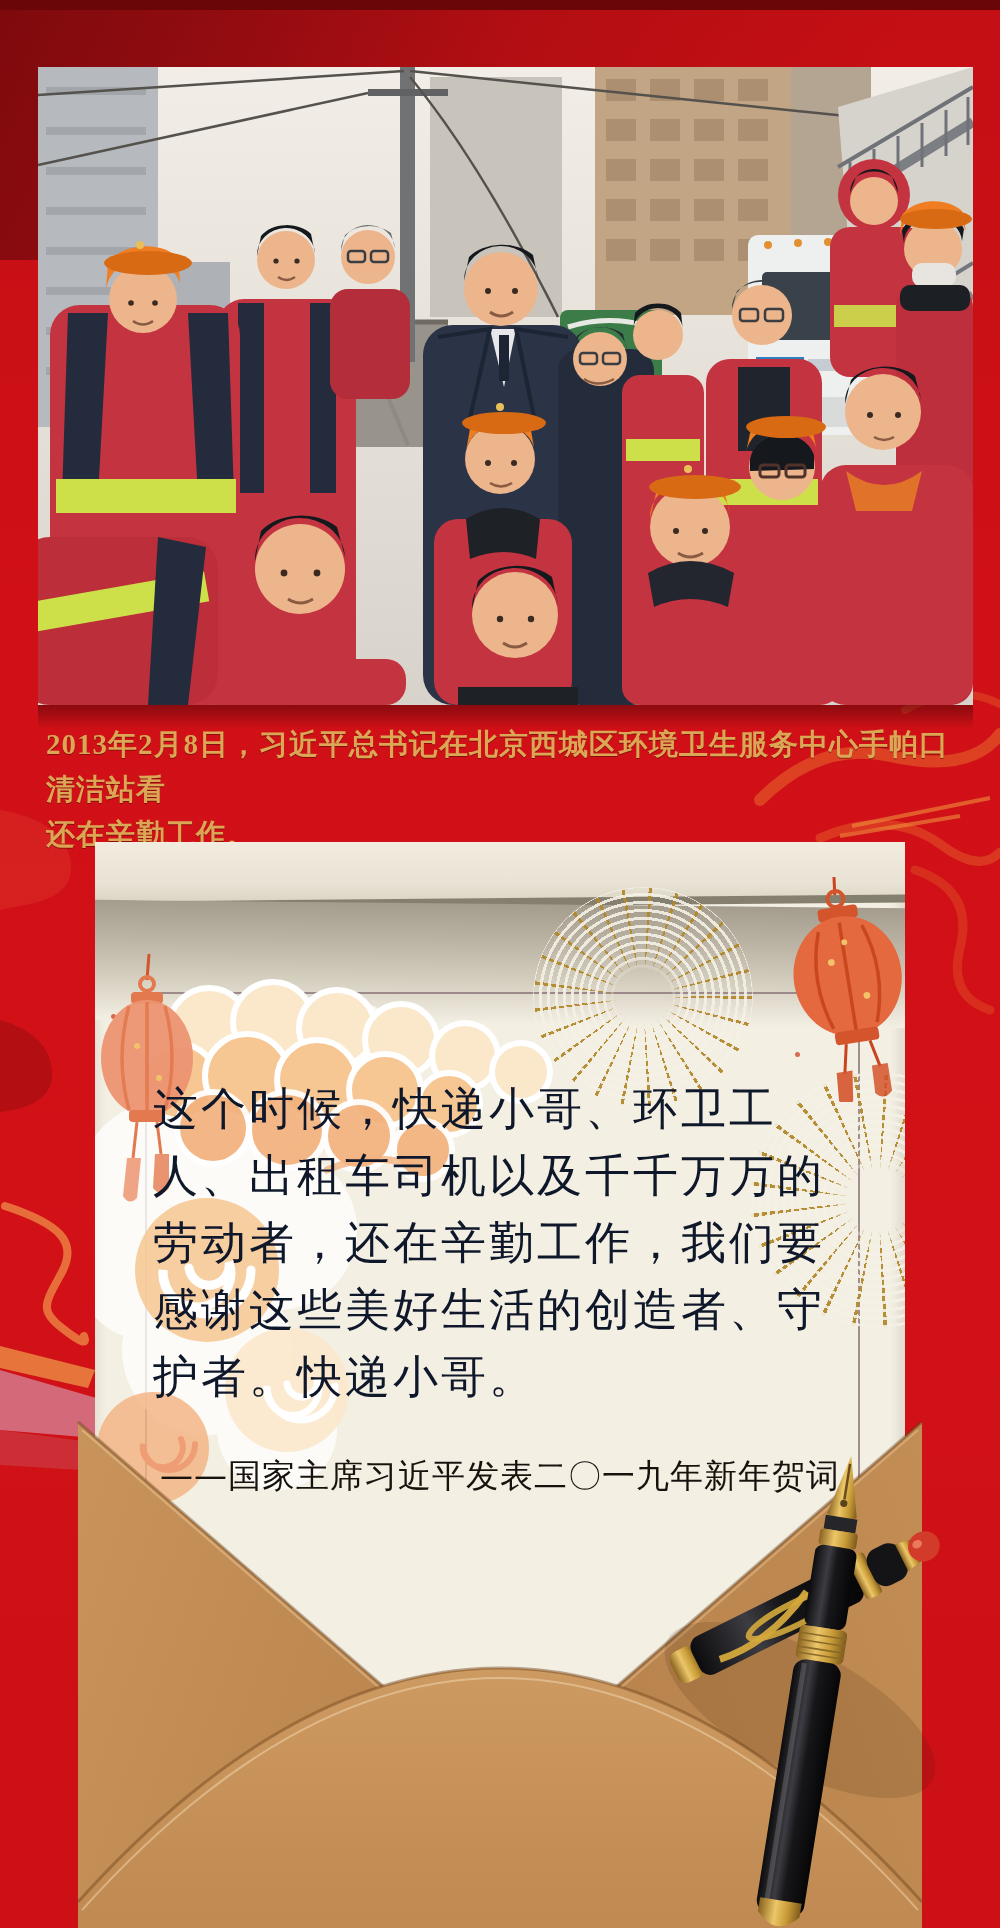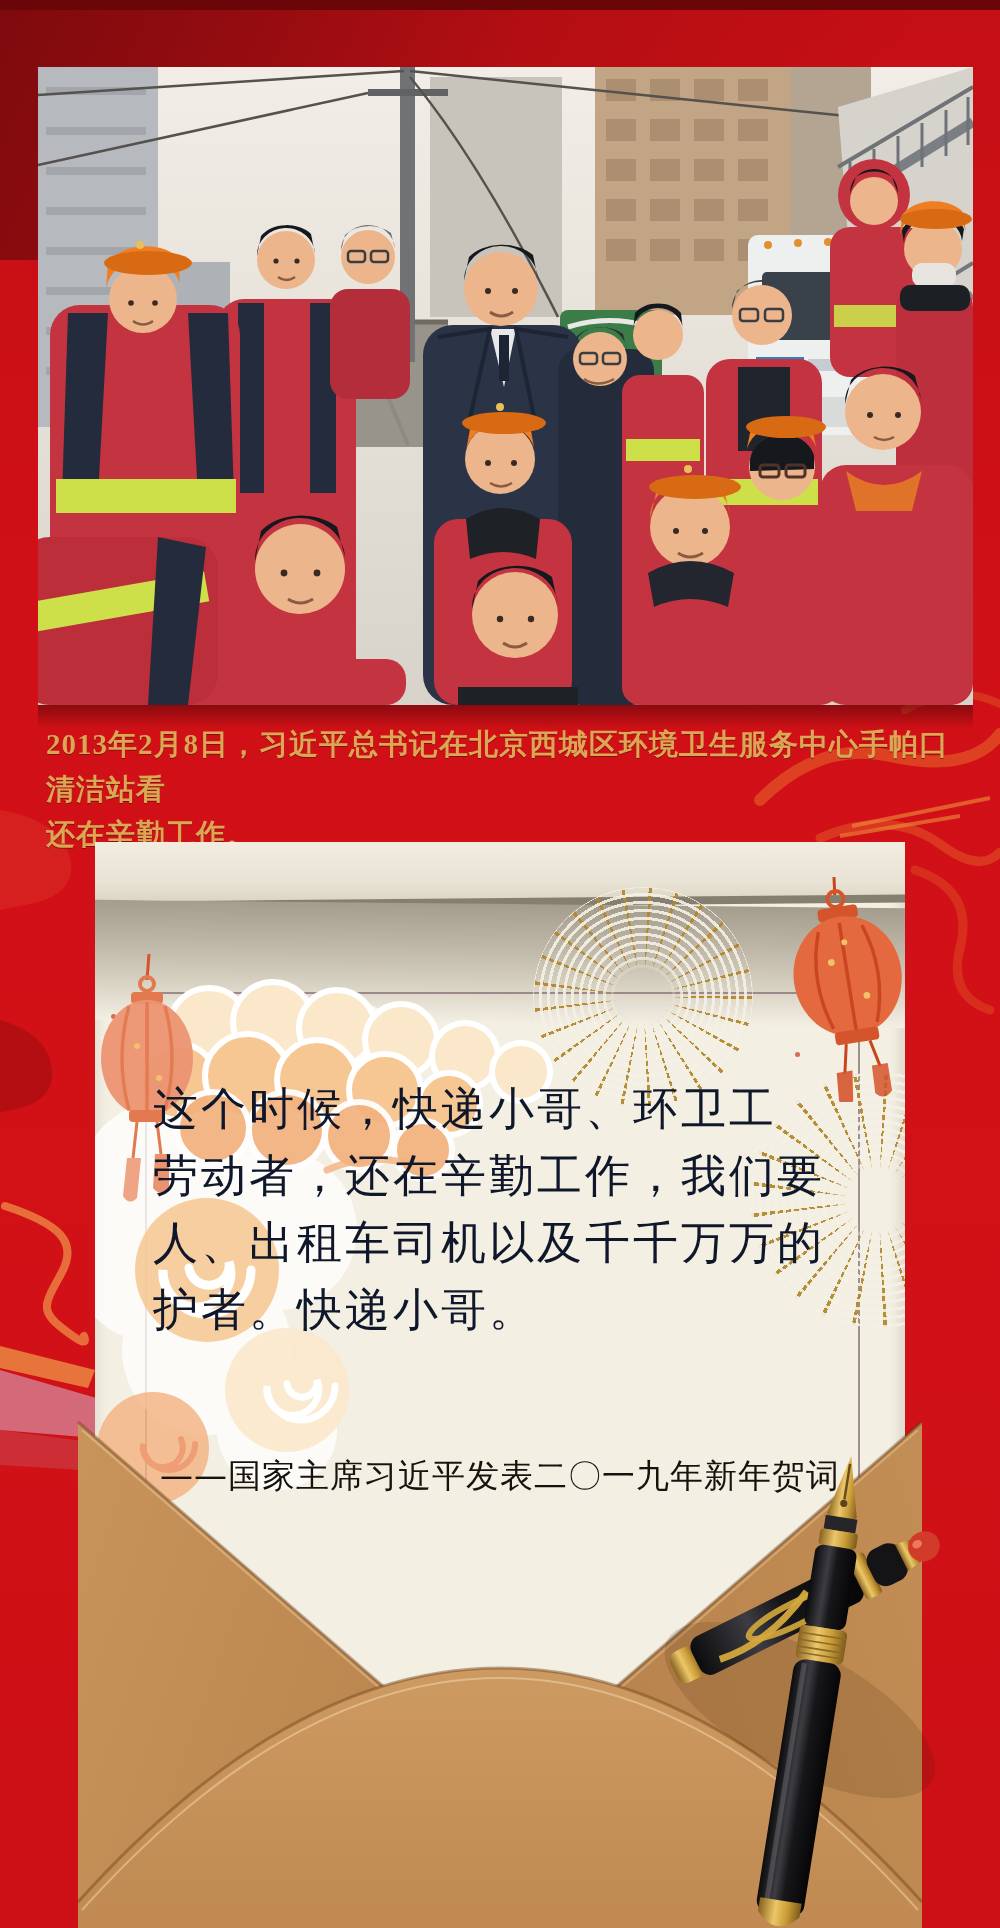--- a/index.html
+++ b/index.html
@@ -443,22 +443,23 @@
         <path d="M38,198 l16,0 l-4,30 q-8,8 -14,-2 Z" fill="#d4542c" opacity=".9"></path>
         <path d="M74,196 l16,0 l0,28 q-9,9 -17,0 Z" fill="#d4542c" opacity=".85"></path>
         <circle cx="50" cy="88" r="3.4" fill="#f0c26a"></circle>
           <circle cx="80" cy="126" r="3.4" fill="#f0c26a"></circle>
           <circle cx="66" cy="70" r="3" fill="#f0c26a"></circle>
       </g>
     </svg>
 
     <div class="quote">
       <div>这个时候，快递小哥、环卫工</div>
+      <div>人、出租车司机以及千千万万的</div>
       <div>劳动者，还在辛勤工作，我们要</div>
-      <div>人、出租车司机以及千千万万的</div>
+      <div>感谢这些美好生活的创造者、守</div>
       <div>护者。快递小哥。</div>
     </div>
     <div class="attribution">——国家主席习近平发表二〇一九年新年贺词</div>
   </div>
 
   <svg class="envelope" viewBox="0 0 1000 1928">
     <defs>
       <linearGradient id="flapL" x1="0" y1="0" x2="1" y2=".4">
         <stop offset="0" stop-color="#c8945b"></stop>
           <stop offset="1" stop-color="#b8834c"></stop>

